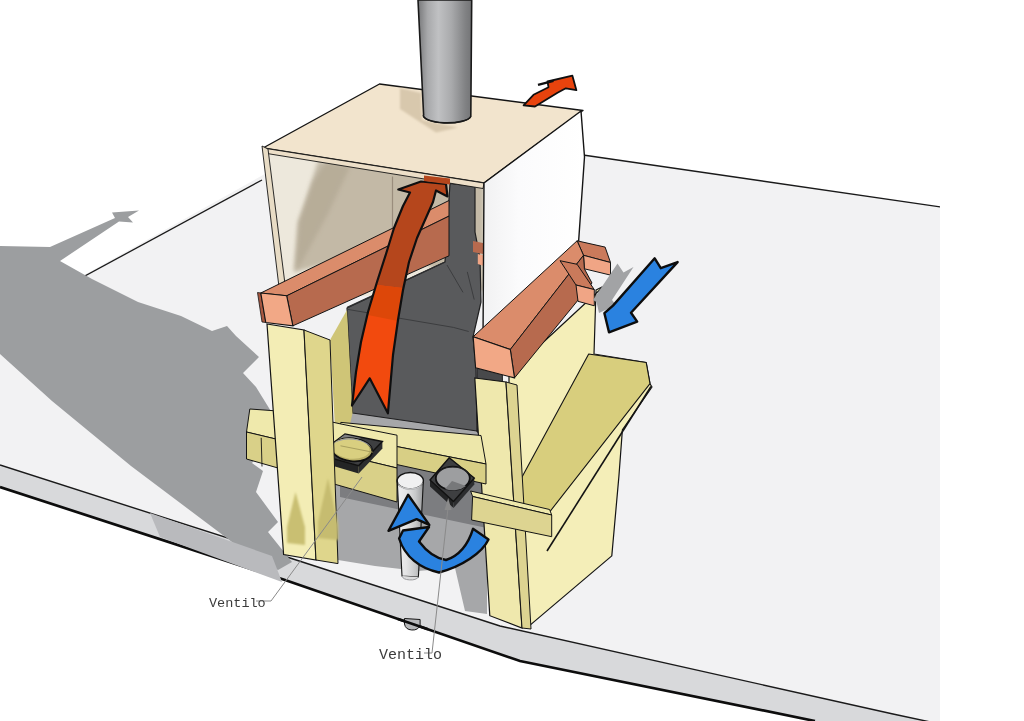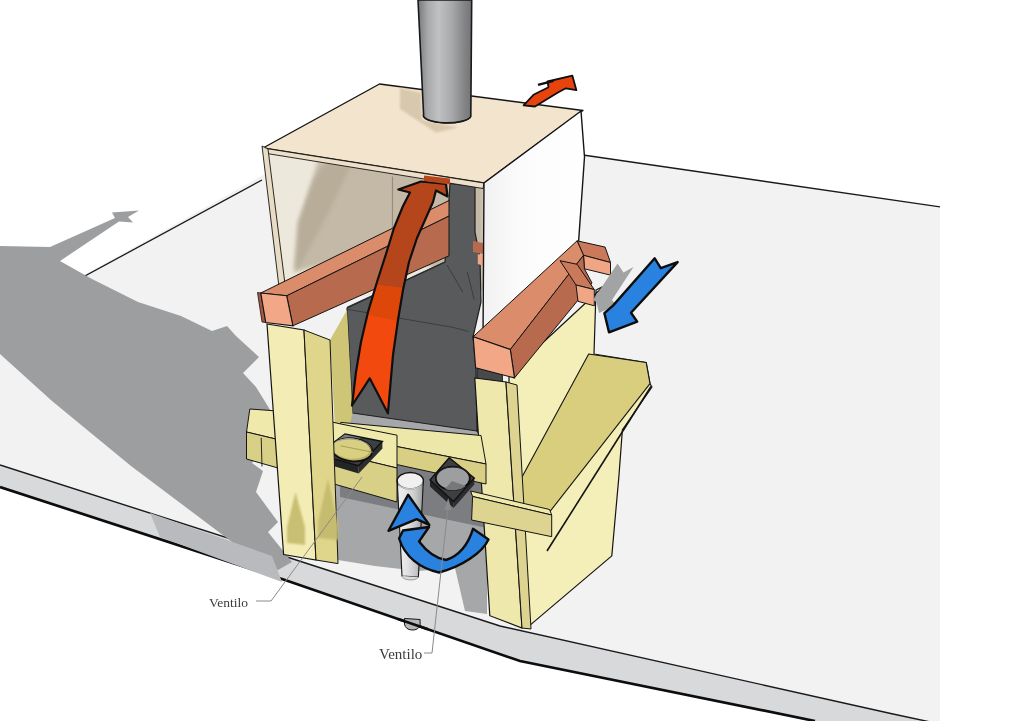--- a/index.html
+++ b/index.html
@@ -1,16 +1,16 @@
 <!DOCTYPE html>
 <html><head>
 <meta charset="utf-8">
 <style>
   html,body{margin:0;padding:0;background:#fff;}
-  #c{position:relative;width:940px;height:721px;overflow:hidden;font-family:Liberation Serif, serif;}
+  #c{position:relative;width:940px;height:721px;overflow:hidden;font-family:Liberation Mono, monospace;}
 </style>
 </head>
 <body>
 <div id="c">
 <svg width="1024" height="721" viewBox="0 0 1024 721">
 <defs>
   <filter id="soft" x="-20%" y="-20%" width="140%" height="140%">
           <feGaussianBlur stdDeviation="2.2"></feGaussianBlur>
         </filter>
   <filter id="soft1" x="-20%" y="-20%" width="140%" height="140%">

